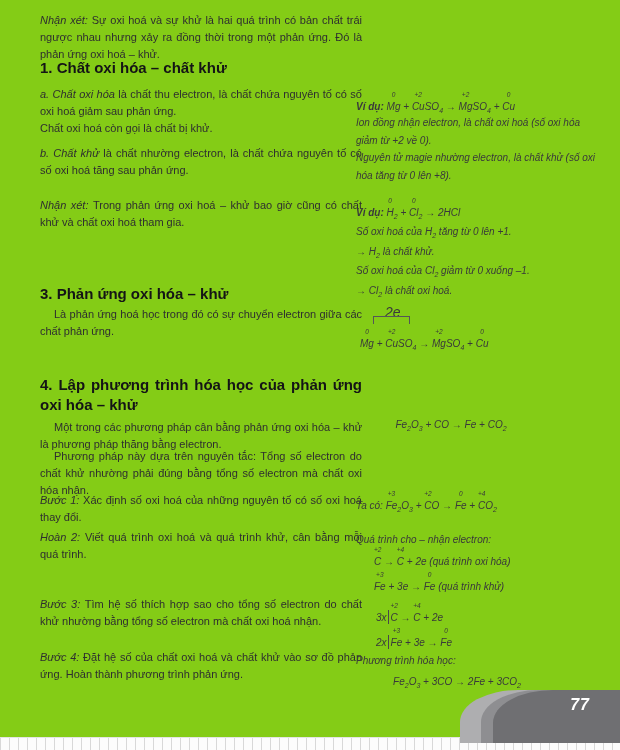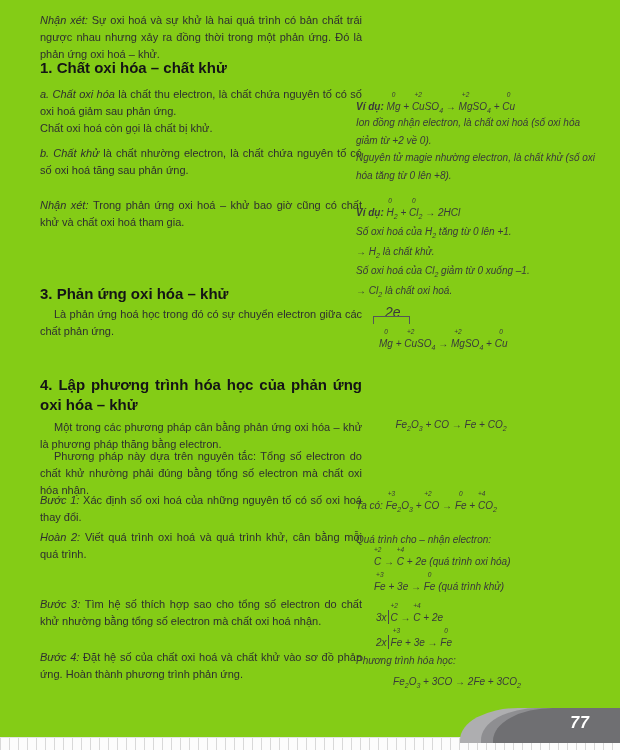--- a/index.html
+++ b/index.html
@@ -61,27 +61,27 @@
           font-size:6.5px;line-height:1;white-space:nowrap;color:#39393b}
   sub{font-size:7px;line-height:0}
   .vbar{display:inline-block;width:0;height:14px;border-left:1px solid #47474a;
         vertical-align:-3px;margin:0 2px 0 1px}
 
   
   .transfer{position:relative;height:22px}
   .e2{position:absolute;left:29px;top:-1px;font-size:14px}
   .bracket{position:absolute;left:17px;top:11px;width:37px;height:8px;
            border:1px solid #55555八;border:1px solid #555558;border-bottom:none}
-  .f-ind{margin-left:23px}
+  .f-ind{margin-left:4px}
 
   
   .edge-ticks{position:absolute;left:0;right:0;bottom:0;height:13px;
               border-top:1px solid #e4e4e4;
               background:repeating-linear-gradient(90deg,#d8d8d8 0 1px,#fcfcfc 1px 9px)}
-  .corner{position:absolute;right:0;bottom:7px;height:35px}
+  .corner{position:absolute;right:0;bottom:7px;height:53px}
   .corner-light{width:160px;border-top-left-radius:58px 32px}
   .corner-mid{width:139px;border-top-left-radius:58px 32px}
   .corner-dark{width:127px;border-top-left-radius:60px 33px}
   .page-num{position:absolute;right:30px;top:6px;color:#ffffff;font-size:16px;
             font-weight:700;font-style:italic;letter-spacing:1px}
 </style>
 </head>
 <body>
 
 <div class="page">

